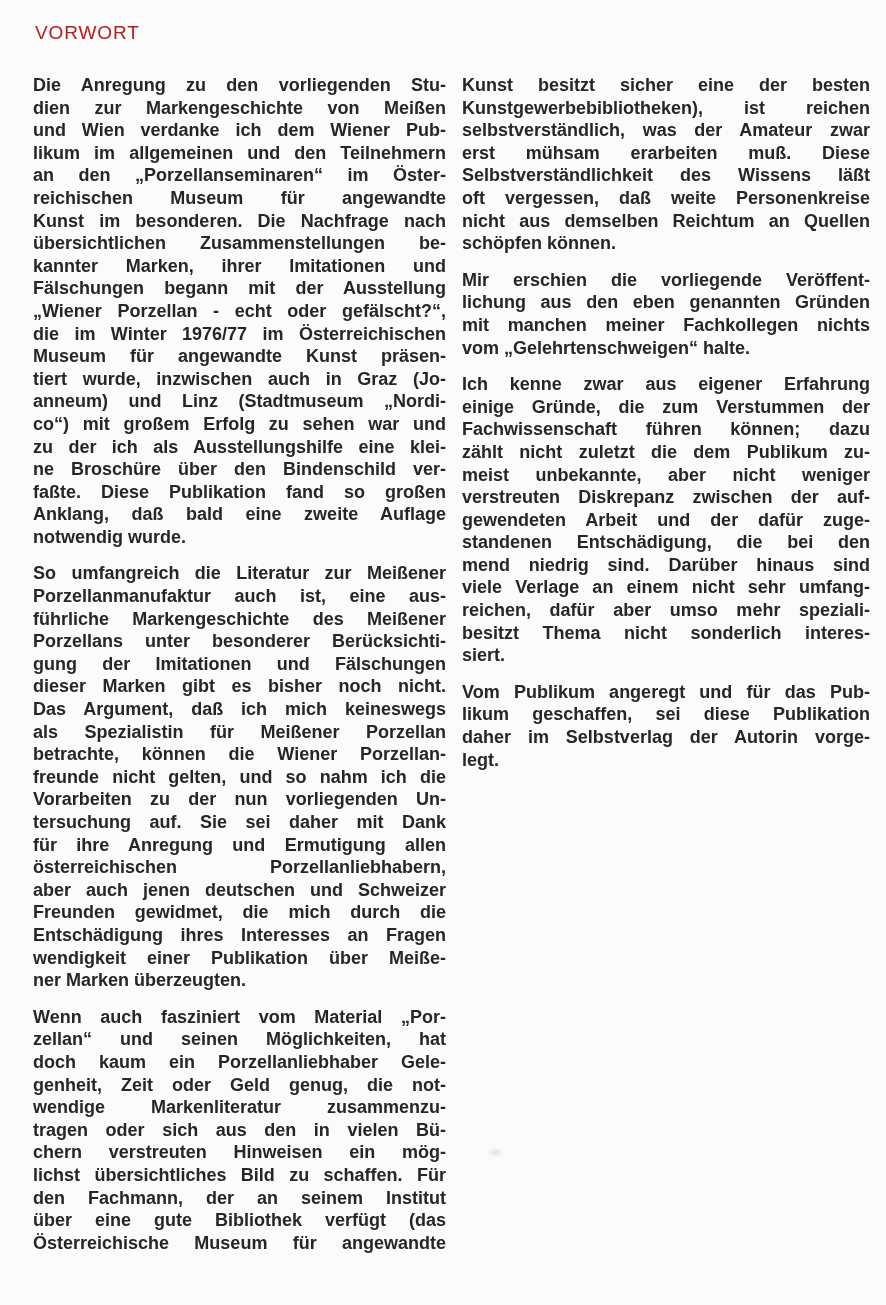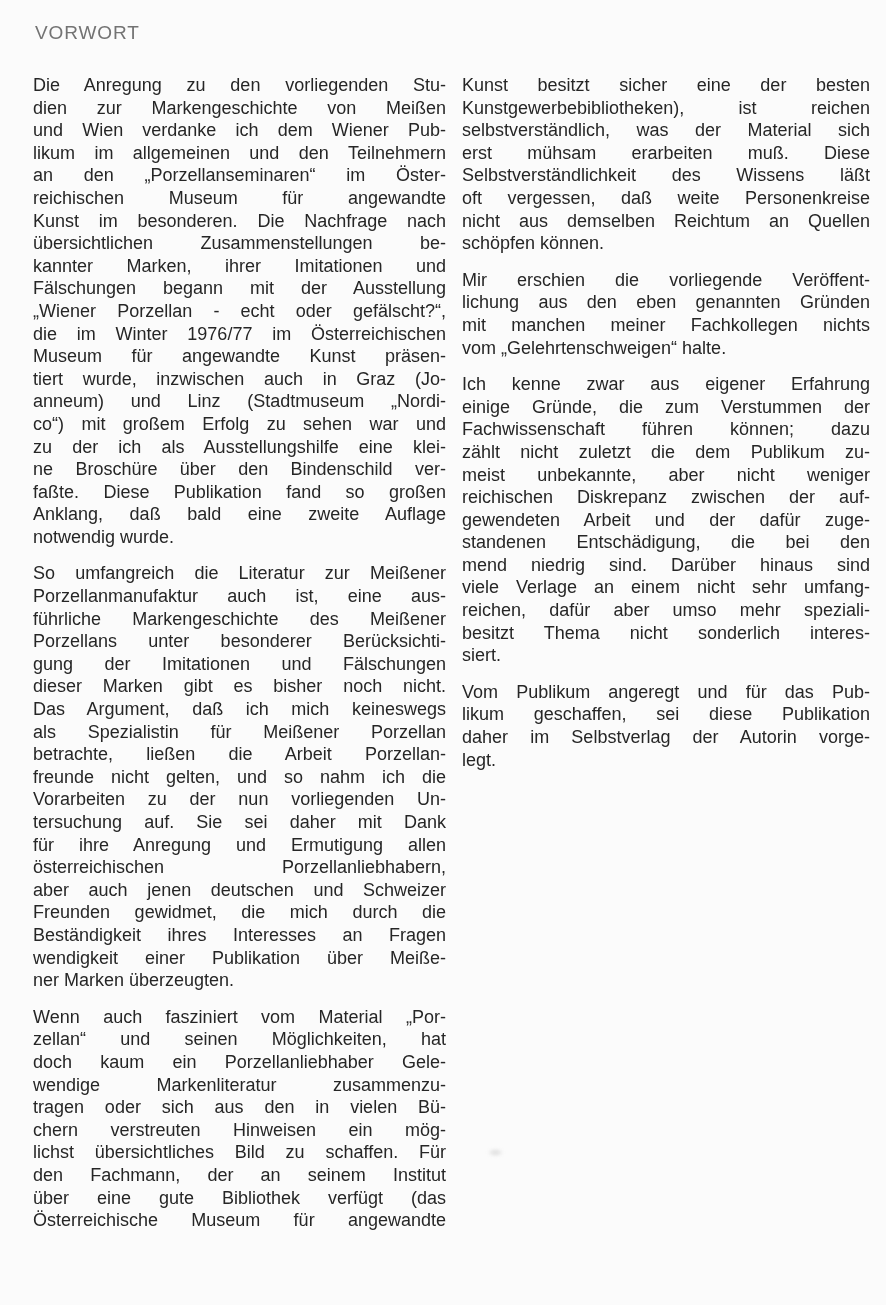--- a/index.html
+++ b/index.html
@@ -17,31 +17,31 @@
     overflow: hidden;
   }
   .title {
     position: absolute;
     left: 35px;
     top: 22px;
     margin: 0;
     font-size: 19px;
     font-weight: 400;
     letter-spacing: 0.9px;
-    color: #737373;
+    color: #b91c1c;
   }
   .col {
     position: absolute;
     top: 74px;
     font-size: 18px;
     line-height: 22.6px;
   }
   .col-left  { left: 33px;  width: 413px; }
   .col-right { left: 462px; width: 408px; }
-  .paragraph { margin: 0 0 14px 0; }
+  .paragraph { margin: 0 0 14px 0; font-weight: bold; }
   .line {
     text-align: justify;
     text-align-last: justify;
     white-space: normal;
   }
   .line.last {
     text-align-last: left;
   }
   .smudge {
     position: absolute;
@@ -85,69 +85,70 @@
       </div>
       <div class="paragraph">
         <div class="line">So umfangreich die Literatur zur Meißener</div>
         <div class="line">Porzellanmanufaktur auch ist, eine aus-</div>
         <div class="line">führliche Markengeschichte des Meißener</div>
         <div class="line">Porzellans unter besonderer Berücksichti-</div>
         <div class="line">gung der Imitationen und Fälschungen</div>
         <div class="line">dieser Marken gibt es bisher noch nicht.</div>
         <div class="line">Das Argument, daß ich mich keineswegs</div>
         <div class="line">als Spezialistin für Meißener Porzellan</div>
-        <div class="line">betrachte, ließen die Arbeit Porzellan-</div>
+        <div class="line">betrachte, können die Wiener Porzellan-</div>
         <div class="line">freunde nicht gelten, und so nahm ich die</div>
         <div class="line">Vorarbeiten zu der nun vorliegenden Un-</div>
         <div class="line">tersuchung auf. Sie sei daher mit Dank</div>
         <div class="line">für ihre Anregung und Ermutigung allen</div>
         <div class="line">österreichischen Porzellanliebhabern,</div>
         <div class="line">aber auch jenen deutschen und Schweizer</div>
         <div class="line">Freunden gewidmet, die mich durch die</div>
-        <div class="line">Beständigkeit ihres Interesses an Fragen</div>
+        <div class="line">Entschädigung ihres Interesses an Fragen</div>
         <div class="line">wendigkeit einer Publikation über Meiße-</div>
         <div class="line last">ner Marken überzeugten.</div>
       </div>
       <div class="paragraph">
         <div class="line">Wenn auch fasziniert vom Material „Por-</div>
         <div class="line">zellan“ und seinen Möglichkeiten, hat</div>
         <div class="line">doch kaum ein Porzellanliebhaber Gele-</div>
+        <div class="line">genheit, Zeit oder Geld genug, die not-</div>
         <div class="line">wendige Markenliteratur zusammenzu-</div>
         <div class="line">tragen oder sich aus den in vielen Bü-</div>
         <div class="line">chern verstreuten Hinweisen ein mög-</div>
         <div class="line">lichst übersichtliches Bild zu schaffen. Für</div>
         <div class="line">den Fachmann, der an seinem Institut</div>
         <div class="line">über eine gute Bibliothek verfügt (das</div>
         <div class="line">Österreichische Museum für angewandte</div>
       </div>
     </div>
   <div class="col col-right" id="col-right">
       <div class="paragraph">
         <div class="line">Kunst besitzt sicher eine der besten</div>
         <div class="line">Kunstgewerbebibliotheken), ist reichen</div>
-        <div class="line">selbstverständlich, was der Material sich</div>
+        <div class="line">selbstverständlich, was der Amateur zwar</div>
         <div class="line">erst mühsam erarbeiten muß. Diese</div>
         <div class="line">Selbstverständlichkeit des Wissens läßt</div>
         <div class="line">oft vergessen, daß weite Personenkreise</div>
         <div class="line">nicht aus demselben Reichtum an Quellen</div>
         <div class="line last">schöpfen können.</div>
       </div>
       <div class="paragraph">
         <div class="line">Mir erschien die vorliegende Veröffent-</div>
         <div class="line">lichung aus den eben genannten Gründen</div>
         <div class="line">mit manchen meiner Fachkollegen nichts</div>
         <div class="line last">vom „Gelehrtenschweigen“ halte.</div>
       </div>
       <div class="paragraph">
         <div class="line">Ich kenne zwar aus eigener Erfahrung</div>
         <div class="line">einige Gründe, die zum Verstummen der</div>
         <div class="line">Fachwissenschaft führen können; dazu</div>
         <div class="line">zählt nicht zuletzt die dem Publikum zu-</div>
         <div class="line">meist unbekannte, aber nicht weniger</div>
-        <div class="line">reichischen Diskrepanz zwischen der auf-</div>
+        <div class="line">verstreuten Diskrepanz zwischen der auf-</div>
         <div class="line">gewendeten Arbeit und der dafür zuge-</div>
         <div class="line">standenen Entschädigung, die bei den</div>
         <div class="line">mend niedrig sind. Darüber hinaus sind</div>
         <div class="line">viele Verlage an einem nicht sehr umfang-</div>
         <div class="line">reichen, dafür aber umso mehr speziali-</div>
         <div class="line">besitzt Thema nicht sonderlich interes-</div>
         <div class="line last">siert.</div>
       </div>
       <div class="paragraph">
         <div class="line">Vom Publikum angeregt und für das Pub-</div>

